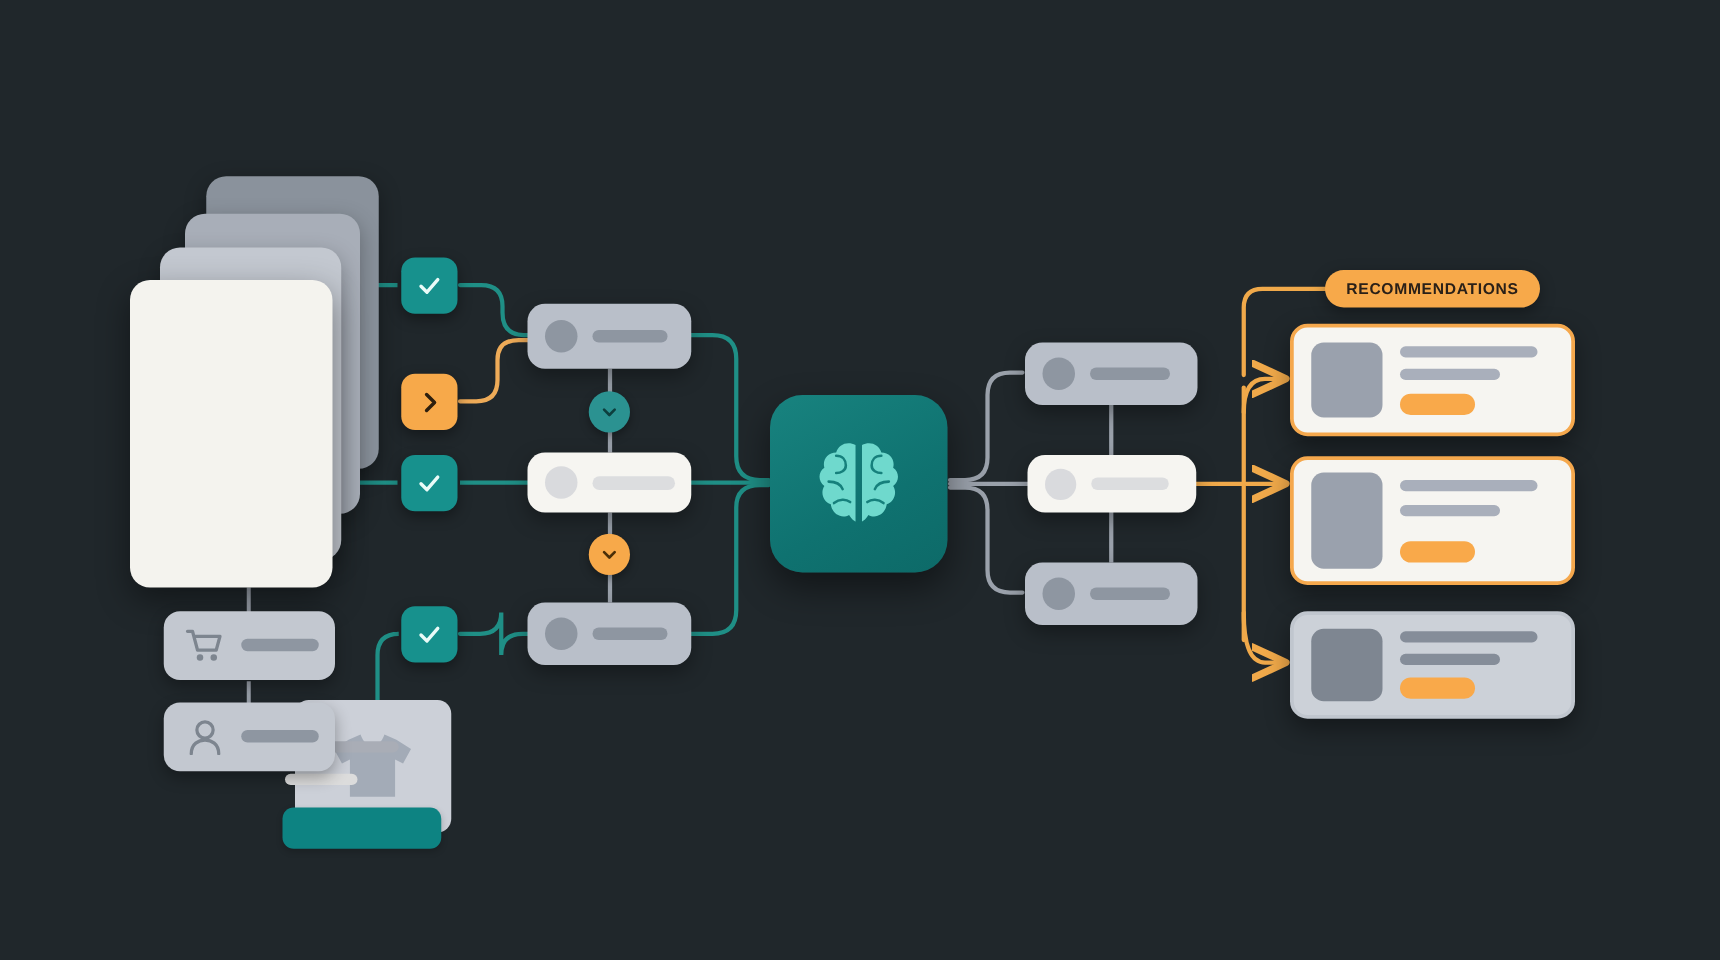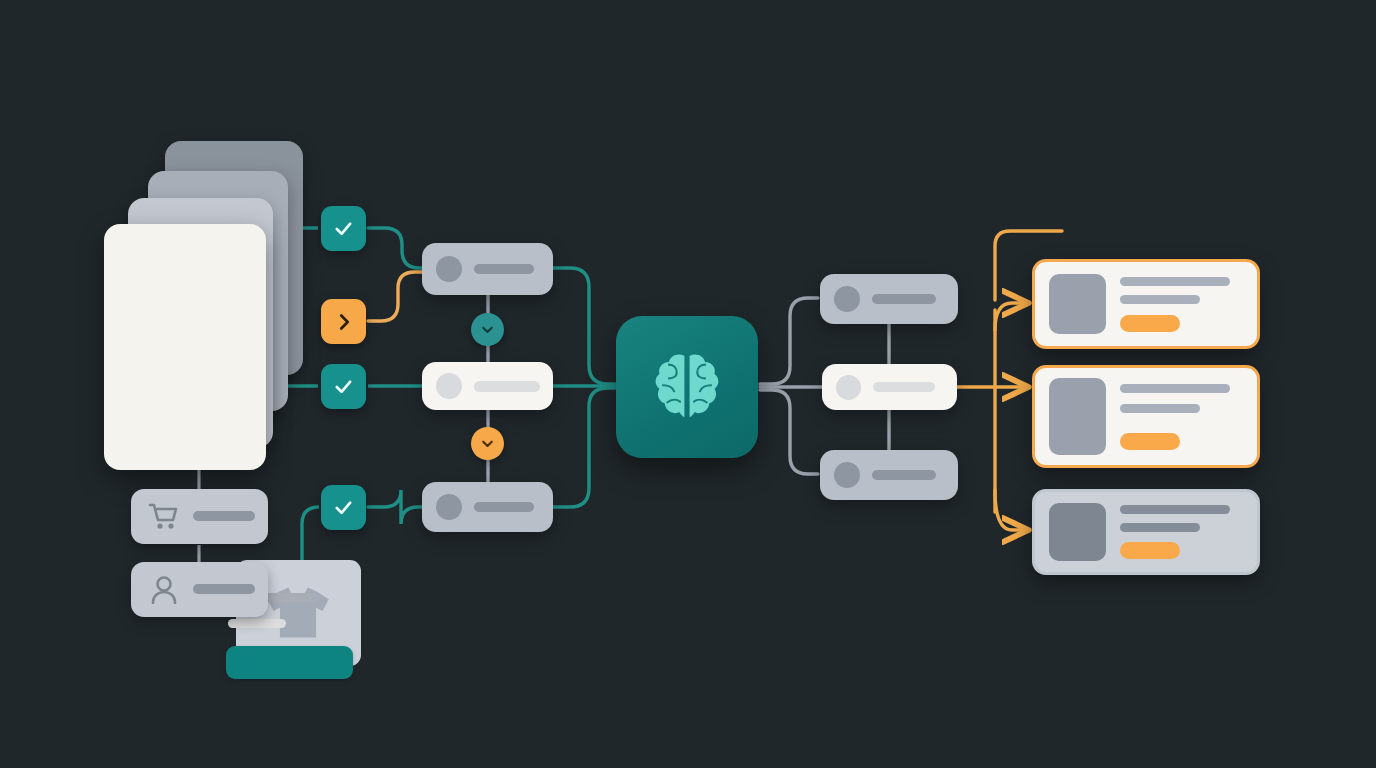--- a/index.html
+++ b/index.html
@@ -355,20 +355,23 @@
     <div class="abs row-pill row-pill-white" style="left:822px; top:364px; width:135px; height:46px; padding:0 14px;">
       <div class="row-avatar row-avatar-light" style="width:25px; height:25px;"></div>
       <div class="row-bar row-bar-light" style="width:62px; height:10px; margin-left:12px;"></div>
     </div>
 
     <div class="abs row-pill row-pill-grey" style="left:820px; top:450px; width:138px; height:50px; padding:0 14px;">
       <div class="row-avatar row-avatar-grey" style="width:26px; height:26px;"></div>
       <div class="row-bar row-bar-grey" style="width:64px; height:10px; margin-left:12px;"></div>
     </div>
 
+    <div class="abs rec-badge" style="left:1060px; top:216px; width:172px; height:30px;">
+      <span>RECOMMENDATIONS</span>
+    </div>
 
     <div class="abs rec-card rec-card-hl" style="left:1032px; top:259px; width:228px; height:90px; padding:0 14px;">
       <div class="rec-thumb rec-thumb-grey" style="width:57px; height:60px;"></div>
       <div class="rec-lines" style="margin-left:14px;">
         <div class="rec-line rec-line-a" style="width:110px; height:9px;"></div>
         <div class="rec-line rec-line-a" style="width:80px; height:9px; margin-top:9px;"></div>
         <div class="rec-pillbtn" style="width:60px; height:17px; margin-top:11px;"></div>
       </div>
     </div>
 

